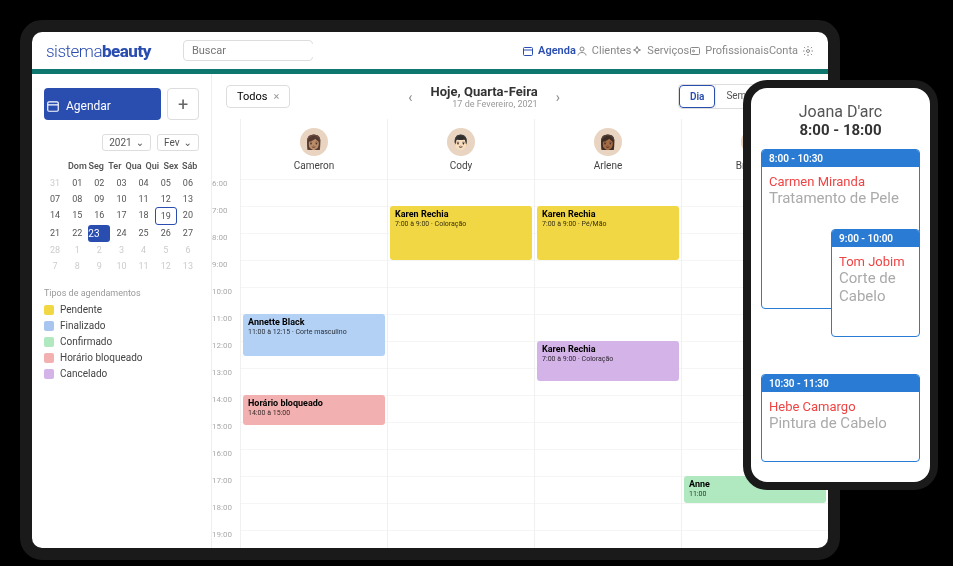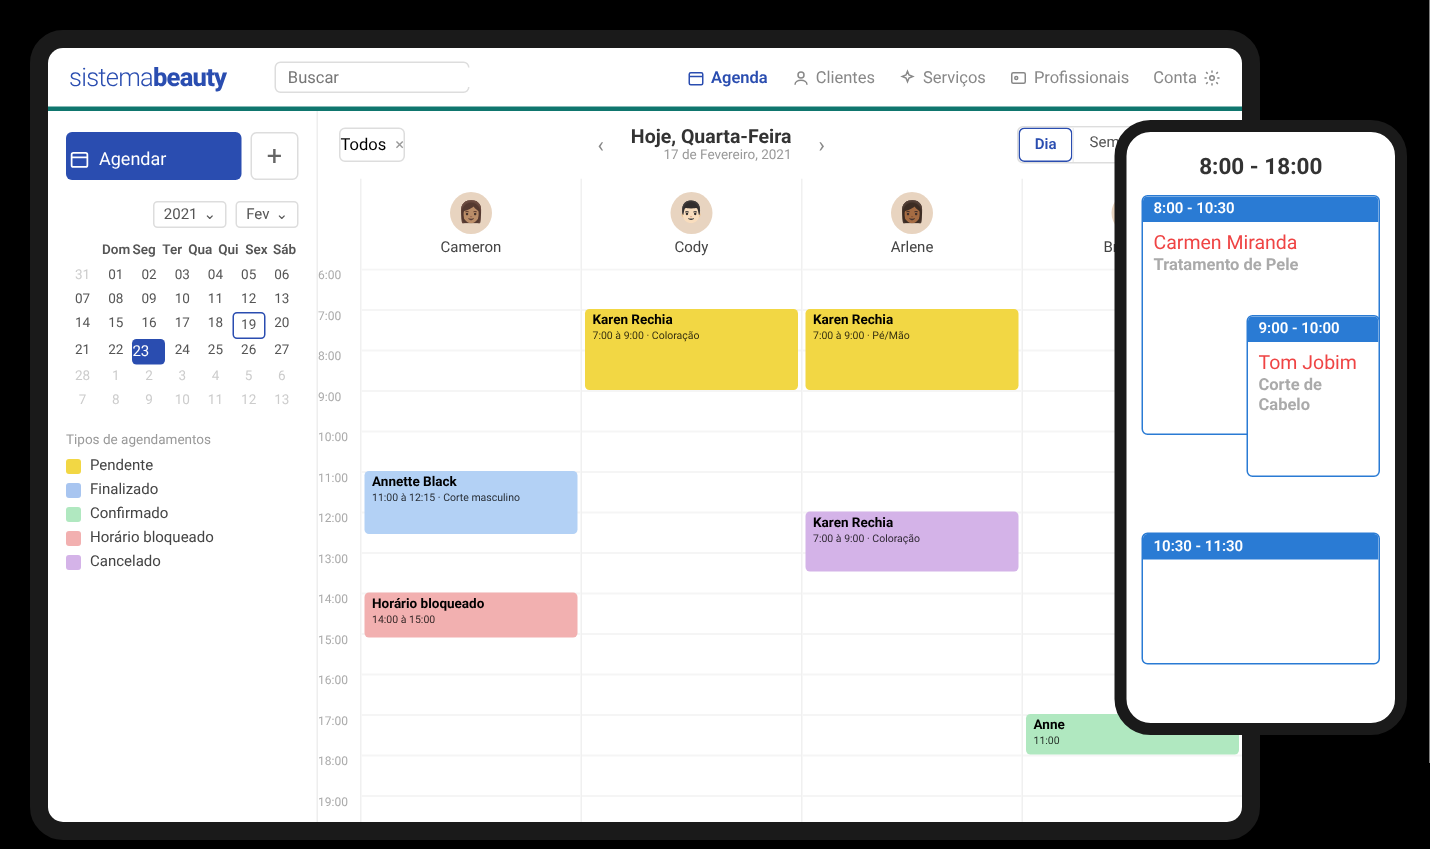--- a/index.html
+++ b/index.html
@@ -3,28 +3,28 @@
 <meta charset="utf-8">
 <style>
 * { margin: 0; padding: 0; box-sizing: border-box; font-family: -apple-system, BlinkMacSystemFont, "Segoe UI", Roboto, sans-serif; }
 body { background: #000; width: 953px; height: 566px; overflow: hidden; position: relative; }
 
 
 .tablet { position: absolute; left: 20px; top: 20px; width: 820px; height: 540px; background: #fff; border-radius: 22px; border: 12px solid #1a1a1a; overflow: hidden; }
 .tablet-inner { width: 100%; height: 100%; background: #fff; }
 
 
-.topbar { height: 42px; border-bottom: 3px solid #0f766e; display: flex; align-items: center; padding: 0 14px; gap: 12px; font-size: 12px; color: #555; }
+.topbar { height: 42px; border-bottom: 5px solid #0f766e; display: flex; align-items: center; padding: 0 14px; gap: 12px; font-size: 12px; color: #555; }
 .logo { font-size: 17px; color: #2a4db0; letter-spacing: -0.5px; }
 .logo .thin { font-weight: 300; }
 .logo .bold { font-weight: 800; }
 .search { display: flex; align-items: center; border: 1px solid #ddd; border-radius: 4px; padding: 3px 8px; width: 130px; margin-left: 20px; }
 .search input { border: none; outline: none; font-size: 11px; flex: 1; }
 .search svg { width: 11px; height: 11px; stroke: #999; fill: none; }
-.topnav { margin-left: auto; display: flex; gap: 16px; align-items: center; }
+.topnav { margin-left: auto; display: flex; align-items: center; }
 .topnav-item { display: flex; align-items: center; gap: 4px; font-size: 11px; color: #888; cursor: pointer; }
 .topnav-item.active { color: #2a4db0; font-weight: 600; }
 .topnav-item .ic { width: 12px; height: 12px; }
 
 
 .layout { display: flex; height: calc(100% - 42px); }
 .sidebar { width: 180px; padding: 14px 12px; border-right: 1px solid #eee; }
 .btn-row { display: flex; gap: 6px; }
 .btn-agendar { flex: 1; background: #2a4db0; color: #fff; border: none; border-radius: 4px; padding: 7px 2px; font-size: 12px; display: flex; align-items: flex-end; gap: 6px; cursor: pointer; }
 .btn-plus { width: 32px; height: 32px; border: 1px solid #ddd; background: #fff; border-radius: 4px; font-size: 18px; color: #666; cursor: pointer; }
@@ -40,21 +40,21 @@
 .minical-row span.today { border: 1px solid #2a4db0; border-radius: 3px; }
 .minical-row span.sel { background: #2a4db0; color: #fff; border-radius: 3px; border: none; }
 
 .legend-title { font-size: 9px; color: #999; margin: 14px 0 6px; }
 .legend-item { font-size: 10px; color: #444; display: flex; align-items: center; gap: 6px; margin-bottom: 5px; }
 .legend-sw { width: 10px; height: 10px; border-radius: 2px; }
 
 
 .main { flex: 1; display: flex; flex-direction: column; overflow: hidden; }
 .toolbar { display: flex; align-items: center; padding: 10px 14px; gap: 12px; }
-.chip { border: 1px solid #ddd; border-radius: 4px; padding: 4px 0; font-size: 11px; display: flex; align-items: center; gap: 6px; }
+.chip { border: 1px solid #ddd; border-radius: 4px; padding: 4px 10px; font-size: 11px; display: flex; align-items: center; gap: 6px; }
 .centerhead { flex: 1; display: flex; flex-direction: column; align-items: center; }
 .nav-arrows { display: flex; align-items: center; gap: 18px; }
 .arrow { font-size: 14px; color: #888; cursor: pointer; }
 .htitle { font-size: 13px; font-weight: 700; color: #333; }
 .hsub { font-size: 9px; color: #999; }
 .viewbtns { display: flex; gap: 0; border: 1px solid #ddd; border-radius: 4px; overflow: hidden; }
 .viewbtn { padding: 5px 10px; font-size: 10px; background: #fff; color: #555; cursor: pointer; }
 .viewbtn.active { color: #2a4db0; font-weight: 600; border: 1px solid #2a4db0; border-radius: 4px; }
 .viewbtn + .viewbtn { border-left: 1px solid #eee; }
 
@@ -79,21 +79,21 @@
 
 .phone { position: absolute; right: 15px; top: 80px; width: 195px; height: 410px; background: #fff; border-radius: 24px; border: 8px solid #1a1a1a; overflow: hidden; }
 .phone-inner { width: 100%; height: 100%; padding: 14px 10px; }
 .phone-title { text-align: center; font-size: 16px; color: #555; font-weight: 400; }
 .phone-hours { text-align: center; font-size: 15px; color: #333; font-weight: 700; margin-bottom: 10px; }
 .phone-grid { position: relative; height: 320px; }
 .pcard { position: absolute; border: 1px solid #2a7bd4; border-radius: 4px; background: #fff; overflow: hidden; }
 .pcard-hdr { background: #2a7bd4; color: #fff; font-size: 10px; padding: 3px 7px; font-weight: 600; }
 .pcard-body { padding: 7px; }
 .pcard-name { font-size: 13px; color: #ef4444; }
-.pcard-serv { font-size: 11px; color: #aaa; font-weight: bold; }
+.pcard-serv { font-size: 15px; color: #aaa; }
 </style>
 </head>
 <body>
 
 <div class="tablet">
 <div class="tablet-inner">
 
 <div class="topbar">
   <div class="logo">
     <span class="thin">sistema</span><span class="bold">beauty</span>
@@ -357,34 +357,39 @@
             </div>
     </div>
   </div>
 </div>
 
 </div>
 </div>
 
 <div class="phone">
 <div class="phone-inner">
+  <div class="phone-title">Joana D'arc</div>
   <div class="phone-hours">8:00 - 18:00</div>
   <div class="phone-grid" id="phonegrid">
         <div class="pcard" style="left: 0px; right: 0px; top: 0px; height: 160px;">
           <div class="pcard-hdr">8:00 - 10:30</div>
           <div class="pcard-body">
             <div class="pcard-name">Carmen Miranda</div>
             <div class="pcard-serv">Tratamento de Pele</div>
           </div>
         </div>
         <div class="pcard" style="left: 70px; right: 0px; top: 80px; height: 108px;">
           <div class="pcard-hdr">9:00 - 10:00</div>
           <div class="pcard-body">
             <div class="pcard-name">Tom Jobim</div>
             <div class="pcard-serv">Corte de Cabelo</div>
           </div>
         </div>
         <div class="pcard" style="left: 0px; right: 0px; top: 225px; height: 88px;">
           <div class="pcard-hdr">10:30 - 11:30</div>
+          <div class="pcard-body">
+            <div class="pcard-name">Hebe Camargo</div>
+            <div class="pcard-serv">Pintura de Cabelo</div>
+          </div>
         </div>
       </div>
 </div>
 </div>
 
 </body></html>

